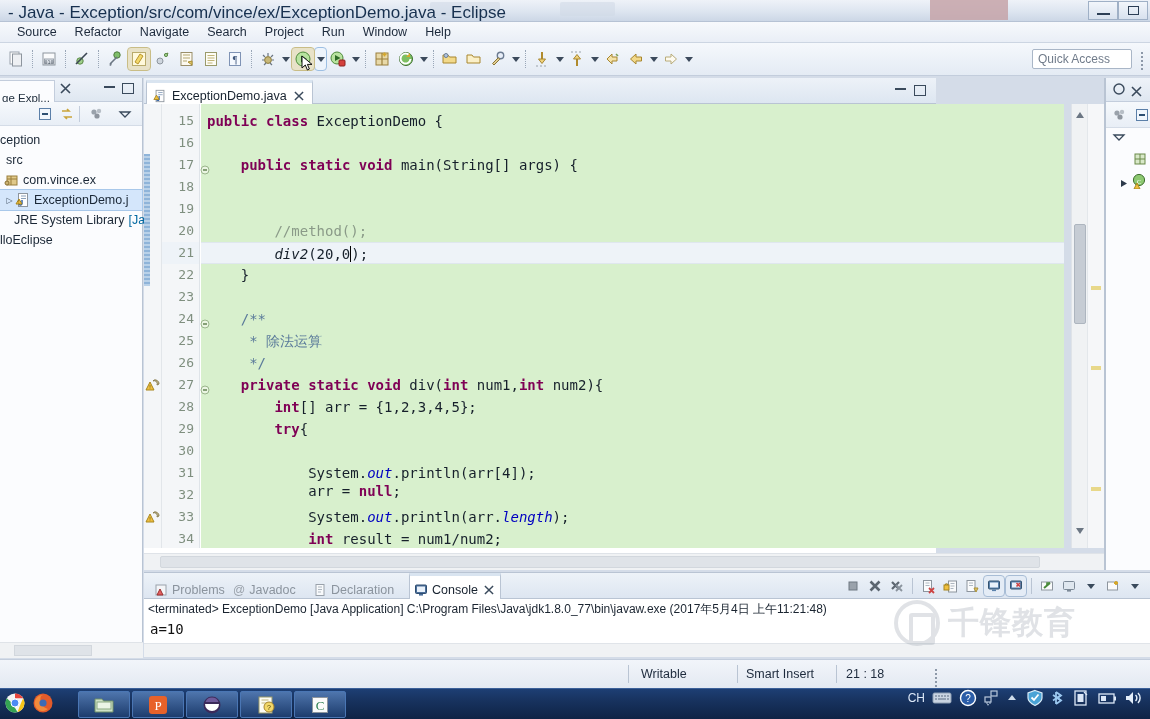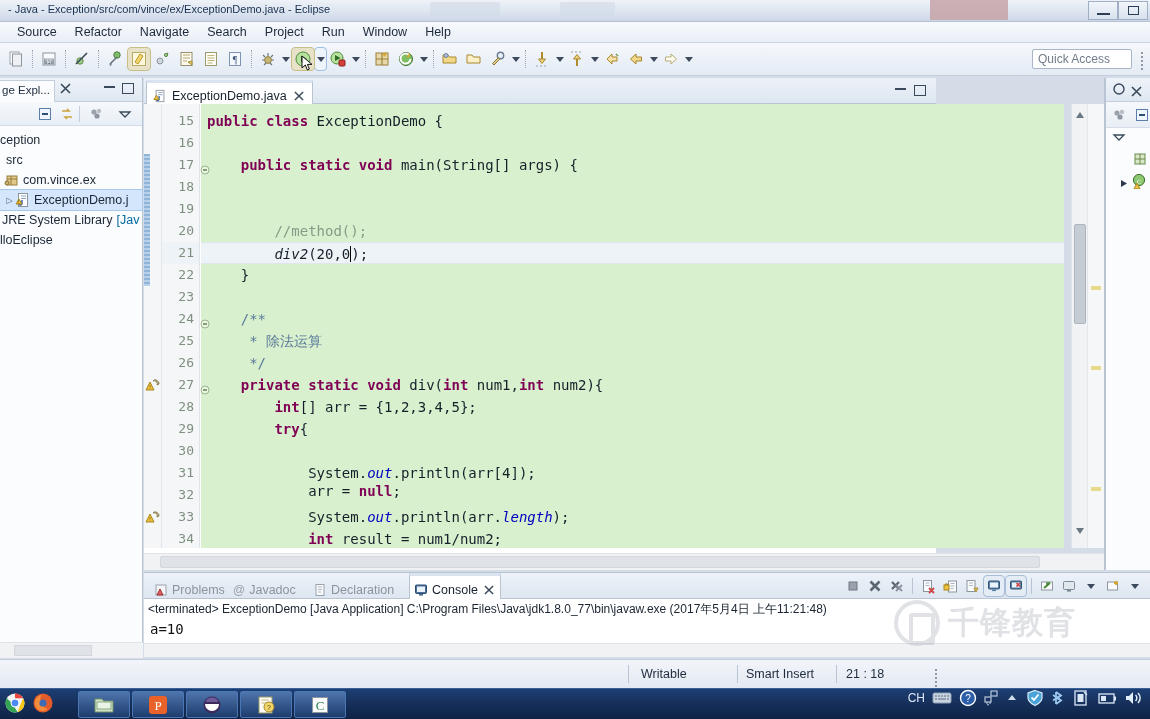--- a/index.html
+++ b/index.html
@@ -12,21 +12,21 @@
   #app { position: relative; width: 1150px; height: 719px; }
 
   
   .titlebar {
     position: absolute; left: 0; top: 0; width: 1150px; height: 22px;
     background: linear-gradient(to bottom, #eef2f8 0%, #dde5f0 55%, #ccd7e6 100%);
     border-bottom: 1px solid #b6c2d4;
   }
   .titlebar .tb-text {
     position: absolute; left: 8px; top: 3px;
-    font-size: 11px; color: #17304f; white-space: nowrap;
+    font-size: 17px; color: #17304f; white-space: nowrap;
   }
   .tb-ghost1 { position: absolute; left: 430px; top: 2px; width: 70px; height: 14px;
     background: #cfd8e6; opacity: .55; border-radius: 2px; }
   .tb-ghost2 { position: absolute; left: 560px; top: 2px; width: 55px; height: 14px;
     background: #cfd8e6; opacity: .55; border-radius: 2px; }
   .tb-rose { position: absolute; left: 930px; top: 0px; width: 78px; height: 20px;
     background: #c6a3a8; opacity: .85; }
   .winbtns { position: absolute; right: 2px; top: 1px; display: flex; gap: 0px; }
   .winbtn { width: 30px; height: 19px; border: 1px solid #9fb0c6;
     background: linear-gradient(to bottom,#f2f6fb,#d8e1ee);
@@ -71,21 +71,21 @@
 
   
   .leftview {
     position: absolute; left: 0; top: 78px; width: 143px; height: 580px;
     background: #fbfcfe; border-right: 1px solid #b9c4d3;
   }
   .lv-tabbar {
     height: 24px; background: linear-gradient(to bottom,#eef3f9,#dfe7f1);
     border-bottom: 1px solid #c3cddc; position: relative;
   }
-  .lv-tab { position:absolute; left: 0px; top: 2px; height: 22px; padding: 3px 4px 0 2px;
+  .lv-tab { position:absolute; left: 0px; top: 2px; height: 22px; padding: 11px 4px 0 2px;
     font-size: 11.5px; color:#22303f; background: #fbfcfe;
     border-top:1px solid #c3cddc; border-right:1px solid #c3cddc; white-space:nowrap; }
   .lv-close { position:absolute; left:60px; top:5px; font-size:11px; color:#3a4a5c; }
   .lv-min { position:absolute; right:27px; top:7px; width:11px; height:3px; border-bottom:2px solid #3a4a5c; }
   .lv-max { position:absolute; right:8px; top:5px; width:12px; height:11px; border:1.5px solid #3a4a5c; }
   .lv-toolbar { height: 24px; border-bottom:1px solid #d4dce7;
     background: linear-gradient(to bottom,#f6f9fc,#e8eef6); position:relative; }
   .lvt-ico { position:absolute; width:18px; height:18px; top:3px;
     display:flex; align-items:center; justify-content:center; }
   .lv-tree { padding: 4px 0 0 0; font-size: 12.5px; color:#1a2736; }
@@ -528,21 +528,21 @@
               <rect x="3.5" y="1.5" width="9" height="13" fill="#fdfdfd" stroke="#8d959e"></rect>
               <path d="M6 4 h5 M6 6.5 h5" stroke="#8aa0bb" stroke-width="1"></path>
               <path d="M7 8 v3.5 a1.5 1.5 0 0 1-3 0" stroke="#2a5aa0" stroke-width="1.4" fill="none"></path>
               <path d="M1 12 L4 7 L7 12 Z" fill="#f0c040" stroke="#a8861e"></path>
               <text x="4" y="11.5" font-size="4.5" text-anchor="middle" fill="#4a3a06" font-family="sans-serif">!</text>
             </svg>
         </span>
         <span class="tr-label">ExceptionDemo.j</span>
       </div>
 
-      <div class="tr-row" style="padding-left:2px;">
+      <div class="tr-row" style="padding-left:14px;">
         <span class="tr-label">JRE System Library</span>
         <span class="tr-label gray" style="margin-left:4px;">[Jav</span>
       </div>
 
       <div class="tr-row" style="padding-left:0px;">
         <span class="tr-label">lloEclipse</span>
       </div>
     </div>
 
     <div class="lv-hscroll">

